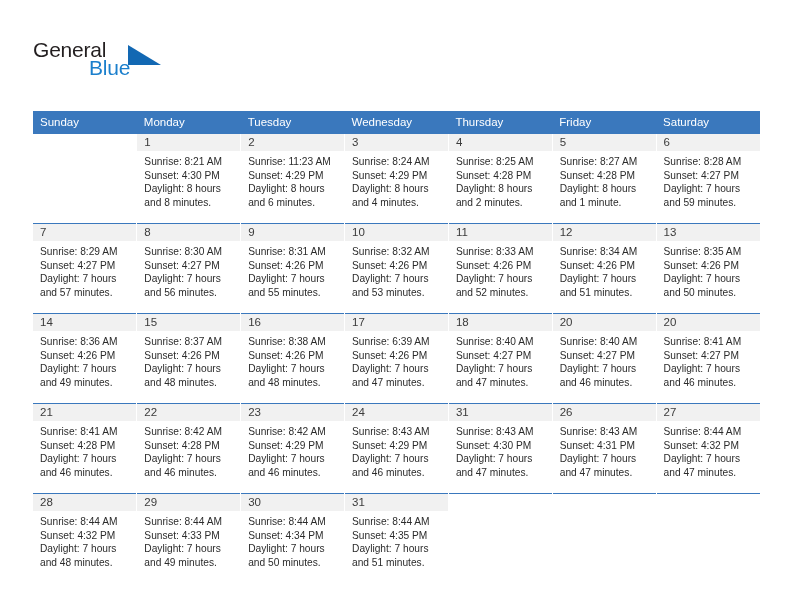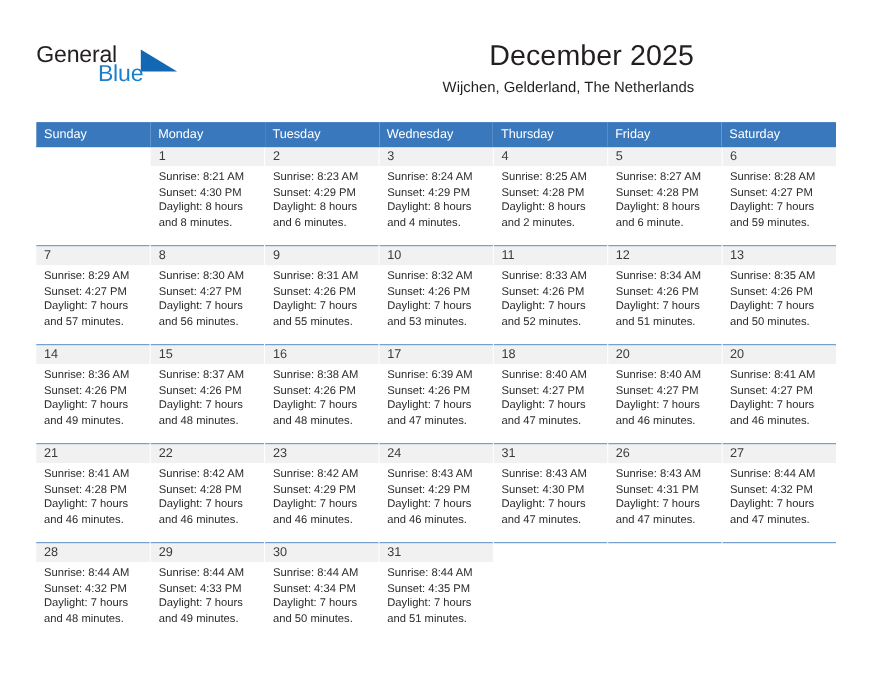--- a/index.html
+++ b/index.html
@@ -148,24 +148,20 @@
 <div class="page">
 
   <div class="header">
 
     <div class="brand">
       <span class="brand-general">General</span>
       <span class="brand-triangle"></span>
       <span class="brand-blue">Blue</span>
     </div>
 
-    <div class="title-block">
-      <div class="month-title">December 2025</div>
-      <div class="location-subtitle">Wijchen, Gelderland, The Netherlands</div>
-    </div>
 
   </div>
 
   <table class="calendar">
     <colgroup>
       <col>
         <col>
         <col>
         <col>
         <col>
@@ -198,21 +194,21 @@
                 <div>Sunset: 4:30 PM</div>
                 <div>Daylight: 8 hours</div>
                 <div>and 8 minutes.</div>
               </div>
             </div>
           </td>
           <td>
             <div class="cell-inner">
               <div class="daynum-band">2</div>
               <div class="cell-lines">
-                <div>Sunrise: 8:23 AM</div>
+                <div>Sunrise: 11:23 AM</div>
                 <div>Sunset: 4:29 PM</div>
                 <div>Daylight: 8 hours</div>
                 <div>and 6 minutes.</div>
               </div>
             </div>
           </td>
           <td>
             <div class="cell-inner">
               <div class="daynum-band">3</div>
               <div class="cell-lines">
@@ -234,21 +230,21 @@
               </div>
             </div>
           </td>
           <td>
             <div class="cell-inner">
               <div class="daynum-band">5</div>
               <div class="cell-lines">
                 <div>Sunrise: 8:27 AM</div>
                 <div>Sunset: 4:28 PM</div>
                 <div>Daylight: 8 hours</div>
-                <div>and 6 minute.</div>
+                <div>and 1 minute.</div>
               </div>
             </div>
           </td>
           <td>
             <div class="cell-inner">
               <div class="daynum-band">6</div>
               <div class="cell-lines">
                 <div>Sunrise: 8:28 AM</div>
                 <div>Sunset: 4:27 PM</div>
                 <div>Daylight: 7 hours</div>

